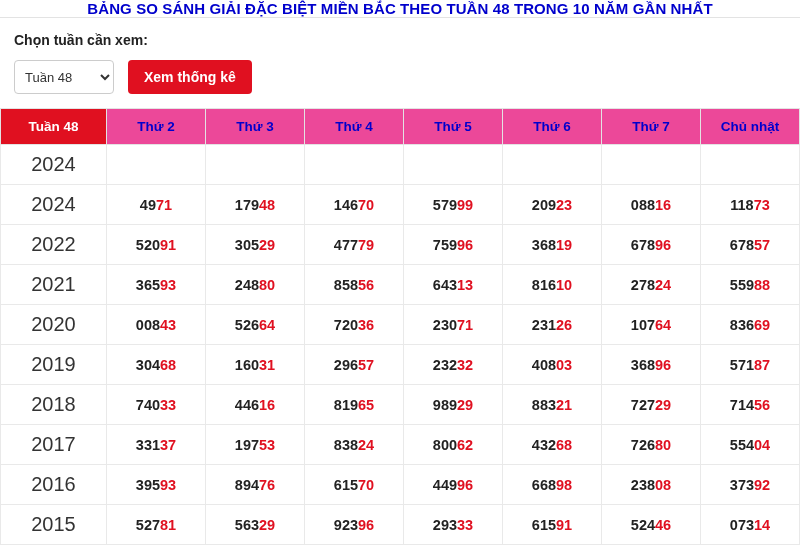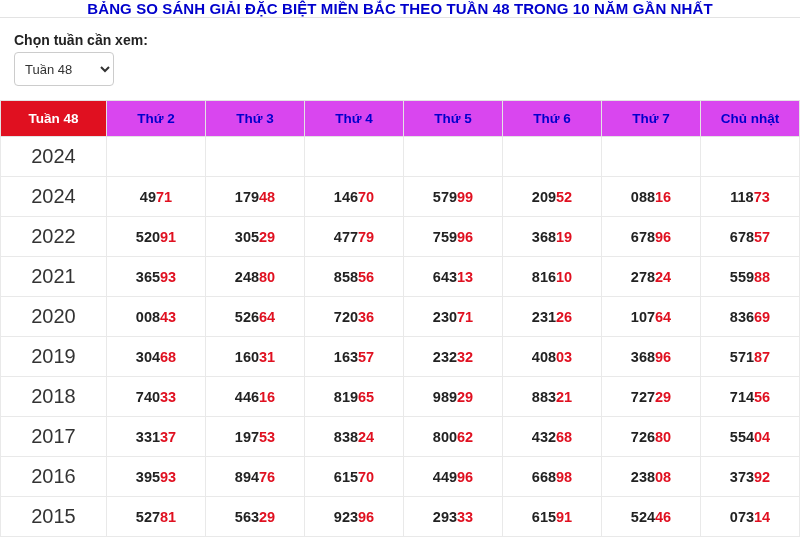--- a/index.html
+++ b/index.html
@@ -37,21 +37,21 @@
     letter-spacing: 0.1px;
     text-align: center;
   }
   .controls {
     padding: 14px 14px 10px 14px;
   }
   .controls-label {
     font-size: 14px;
     font-weight: bold;
     color: #222222;
-    margin-bottom: 4px;
+    margin-bottom: 12px;
   }
   .controls-row {
     display: flex;
     align-items: center;
     gap: 14px;
   }
   .week-select {
     width: 100px;
     height: 34px;
     font-size: 13px;
@@ -73,21 +73,21 @@
     padding: 9px 16px;
     cursor: pointer;
   }
   table.stats {
     width: 100%;
     border-collapse: collapse;
     table-layout: fixed;
     margin-top: 4px;
   }
   table.stats th {
-    background: #d946ef;
+    background: #ec4899;
     color: #0000cc;
     font-size: 13.5px;
     font-weight: bold;
     height: 33px;
     border: 1px solid #e3e3e3;
     text-align: center;
   }
   table.stats th.first-col {
     background: #e01020;
     color: #ffffff;
@@ -116,20 +116,21 @@
 <div class="page">
 
   <div class="title-bar">
     <div class="title-text">BẢNG SO SÁNH GIẢI ĐẶC BIỆT MIỀN BẮC THEO TUẦN 48 TRONG 10 NĂM GẦN NHẤT</div>
   </div>
 
   <div class="controls">
     <div class="controls-label">Chọn tuần cần xem:</div>
     <div class="controls-row">
       <select class="week-select"><option>Tuần 46</option><option>Tuần 47</option><option selected="">Tuần 48</option><option>Tuần 49</option><option>Tuần 50</option></select>
+      <button class="view-button">Xem thống kê</button>
     </div>
   </div>
 
   <table class="stats">
     <thead>
       <tr>
           <th class="first-col">Tuần 48</th>
           <th>Thứ 2</th>
           <th>Thứ 3</th>
           <th>Thứ 4</th>
@@ -149,21 +150,21 @@
           <td class="num"></td>
           <td class="num"></td>
           <td class="num"></td>
         </tr>
         <tr>
           <td class="year-cell">2024</td>
           <td class="num"><span>49</span><span class="hl">71</span></td>
           <td class="num"><span>179</span><span class="hl">48</span></td>
           <td class="num"><span>146</span><span class="hl">70</span></td>
           <td class="num"><span>579</span><span class="hl">99</span></td>
-          <td class="num"><span>209</span><span class="hl">52</span></td>
+          <td class="num"><span>209</span><span class="hl">23</span></td>
           <td class="num"><span>088</span><span class="hl">16</span></td>
           <td class="num"><span>118</span><span class="hl">73</span></td>
         </tr>
         <tr>
           <td class="year-cell">2022</td>
           <td class="num"><span>520</span><span class="hl">91</span></td>
           <td class="num"><span>305</span><span class="hl">29</span></td>
           <td class="num"><span>477</span><span class="hl">79</span></td>
           <td class="num"><span>759</span><span class="hl">96</span></td>
           <td class="num"><span>368</span><span class="hl">19</span></td>
@@ -187,21 +188,21 @@
           <td class="num"><span>720</span><span class="hl">36</span></td>
           <td class="num"><span>230</span><span class="hl">71</span></td>
           <td class="num"><span>231</span><span class="hl">26</span></td>
           <td class="num"><span>107</span><span class="hl">64</span></td>
           <td class="num"><span>836</span><span class="hl">69</span></td>
         </tr>
         <tr>
           <td class="year-cell">2019</td>
           <td class="num"><span>304</span><span class="hl">68</span></td>
           <td class="num"><span>160</span><span class="hl">31</span></td>
-          <td class="num"><span>163</span><span class="hl">57</span></td>
+          <td class="num"><span>296</span><span class="hl">57</span></td>
           <td class="num"><span>232</span><span class="hl">32</span></td>
           <td class="num"><span>408</span><span class="hl">03</span></td>
           <td class="num"><span>368</span><span class="hl">96</span></td>
           <td class="num"><span>571</span><span class="hl">87</span></td>
         </tr>
         <tr>
           <td class="year-cell">2018</td>
           <td class="num"><span>740</span><span class="hl">33</span></td>
           <td class="num"><span>446</span><span class="hl">16</span></td>
           <td class="num"><span>819</span><span class="hl">65</span></td>

